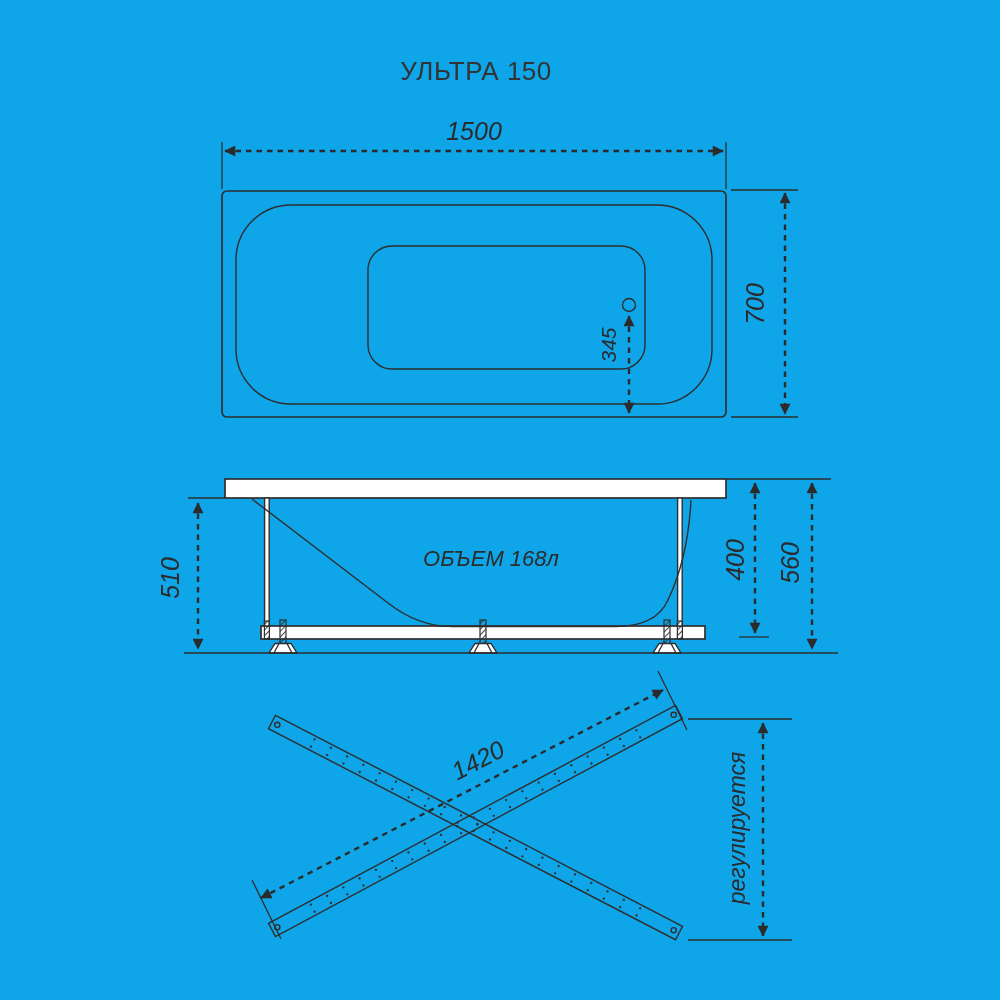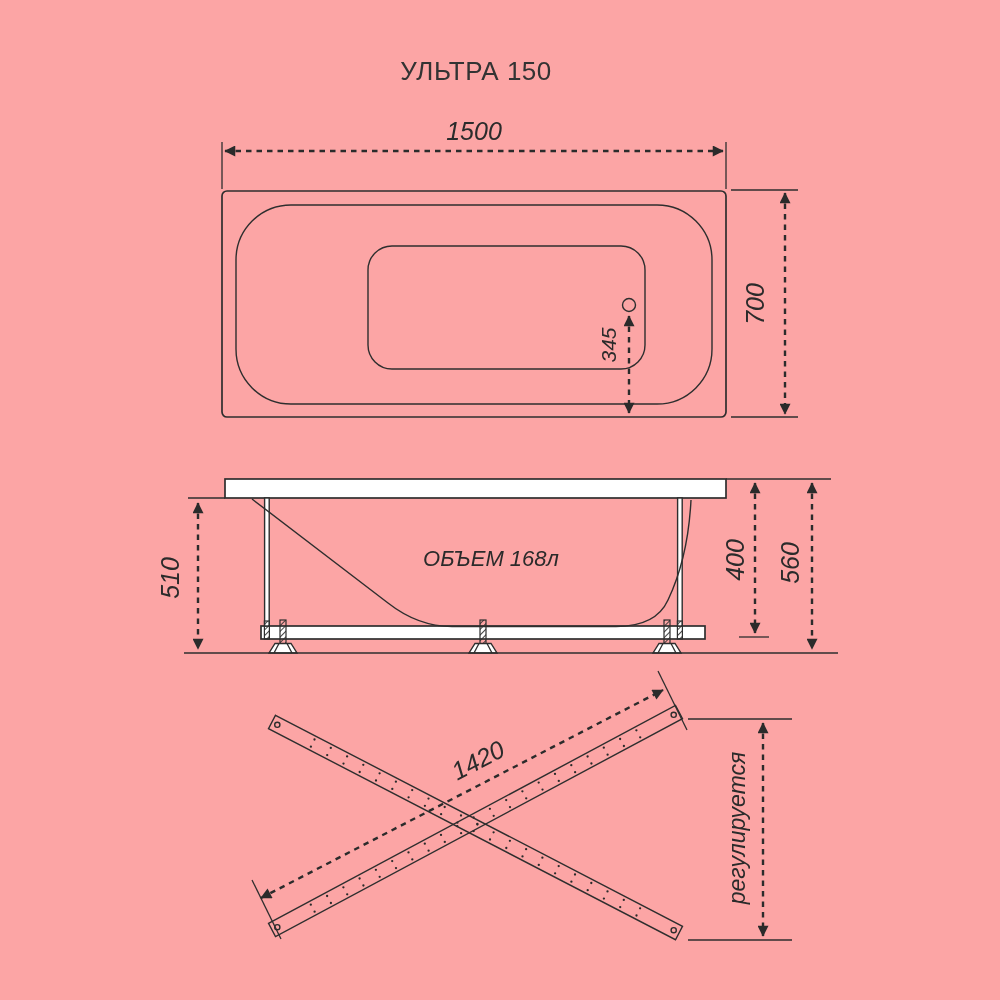--- a/index.html
+++ b/index.html
@@ -1,16 +1,16 @@
 <!DOCTYPE html>
 <html><head>
 <meta charset="utf-8">
 <style>
   html, body { margin: 0; padding: 0; background: #ffffff; }
-  .stage { width: 1000px; height: 1000px; position: relative; background: #fca5a5; }
+  .stage { width: 1000px; height: 1000px; position: relative; background: #0ea5e9; }
   svg { display: block; }
   text {
     font-family: "Liberation Sans", sans-serif;
     fill: #2b2b2b;
   }
   .dim-label { font-style: italic; font-size: 25px; }
   .dim-label-small { font-style: italic; font-size: 21px; }
   .title-label { font-size: 26px; letter-spacing: 0.5px; fill: #333; }
   .volume-label { font-style: italic; font-size: 22px; }
   .adj-label { font-style: italic; font-size: 23px; }

